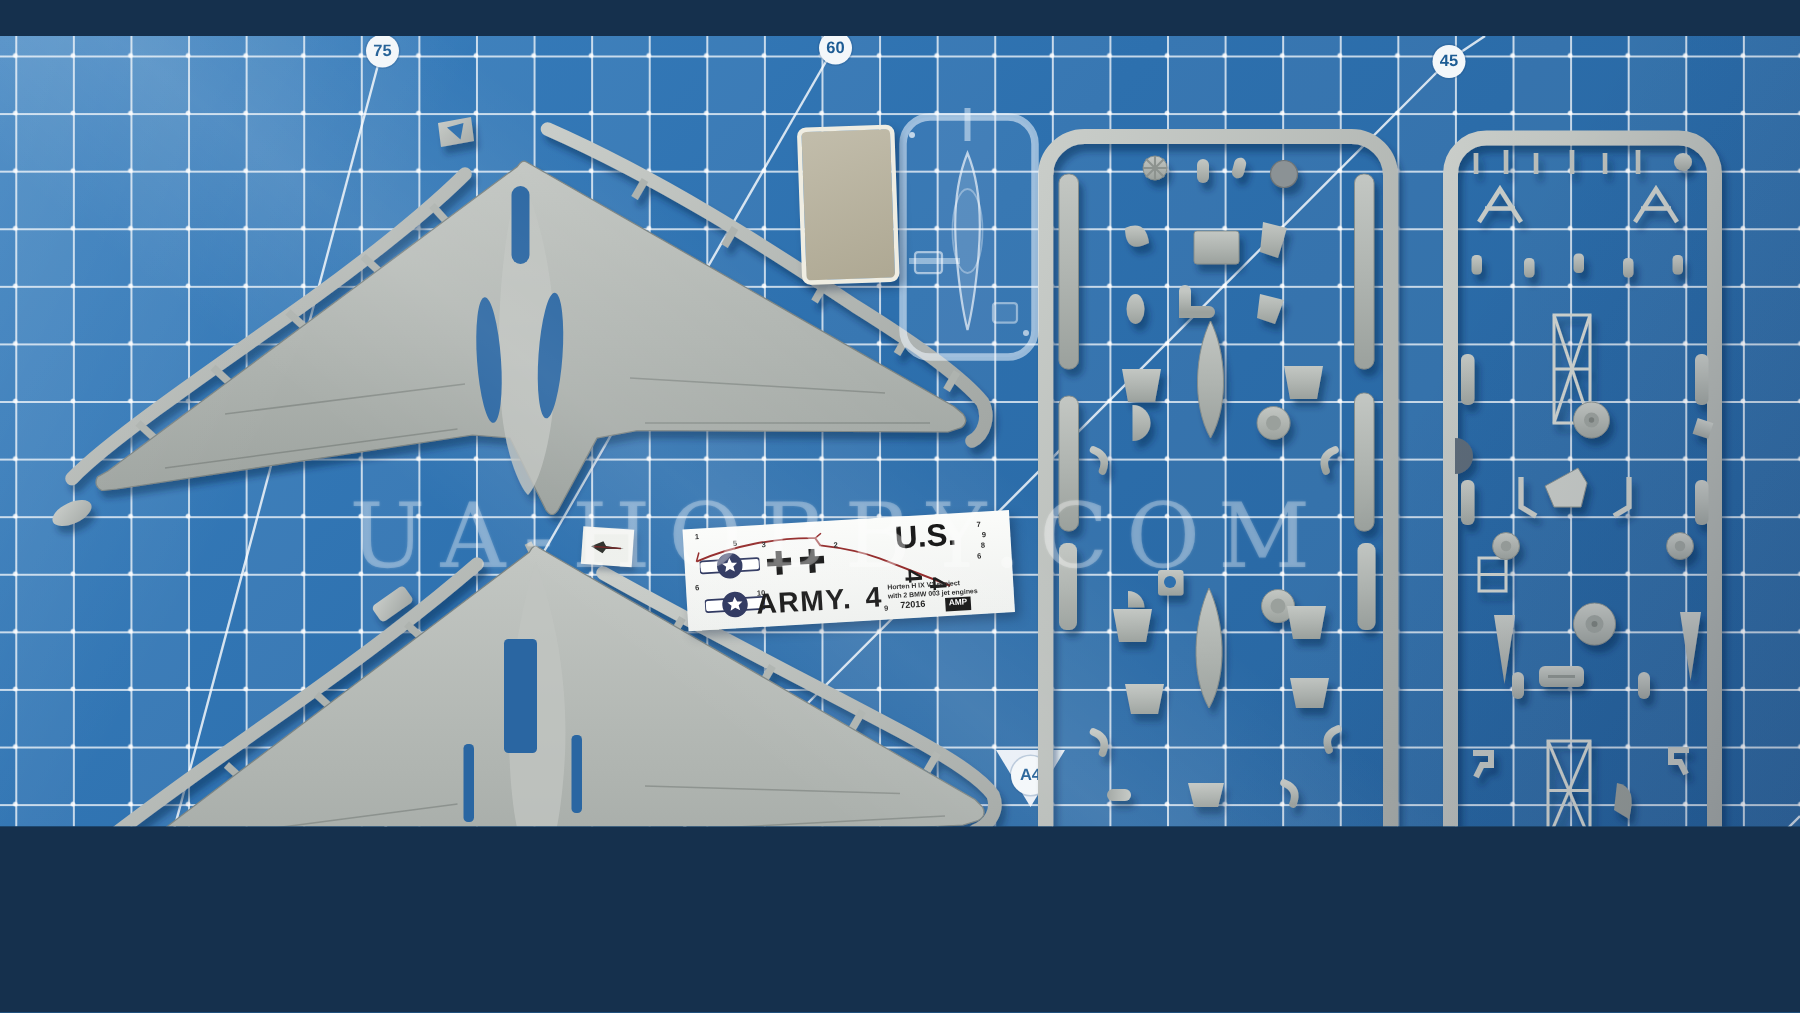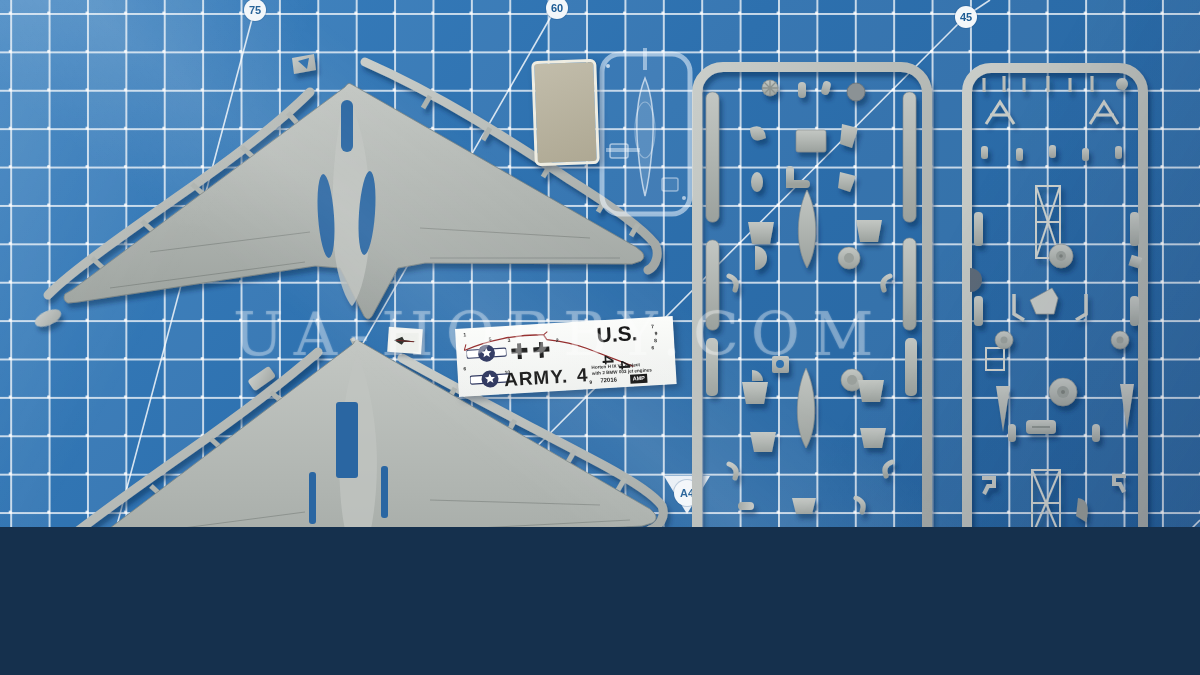--- a/index.html
+++ b/index.html
@@ -1,17 +1,17 @@
 <!DOCTYPE html>
 <html><head>
 <meta charset="utf-8">
 <style>
   html,body{margin:0;padding:0;background:#15304d;}
   .stage{position:relative;width:1200px;height:527px;overflow:hidden;
-         background:#2d70ae;font-family:"Liberation Sans",sans-serif;}
+         background:#2d70ae;font-family:"Liberation Sans",sans-serif;margin-top:24px;}
   
   .grid{position:absolute;inset:0;
     background-image:
       radial-gradient(circle, rgba(255,255,255,.85) 1.1px, rgba(255,255,255,0) 2px),
       linear-gradient(to bottom, rgba(255,255,255,.72) 1.5px, transparent 1.5px),
       linear-gradient(to right, rgba(255,255,255,.72) 1.5px, transparent 1.5px),
       linear-gradient(to right, rgba(255,255,255,.05) 50%, transparent 50%),
       linear-gradient(135deg, #3a80bf 0%, #2d70ae 45%, #26629c 100%);
     background-size:38.4px 38.4px,38.4px 38.4px,38.4px 38.4px,76.8px 76.8px,100% 100%;
     background-position:29.4px 32.2px,0 13px,10.2px 0,10.2px 13px,0 0;}

